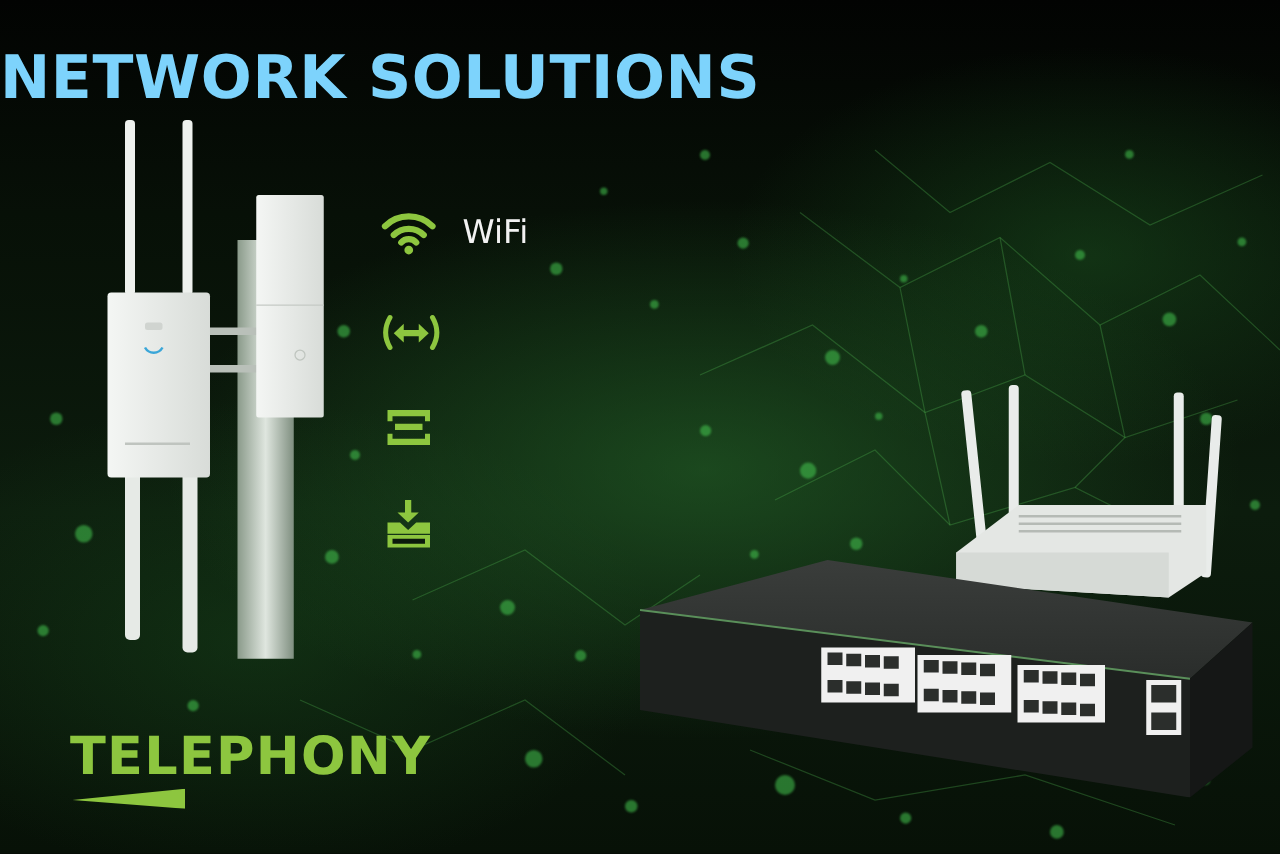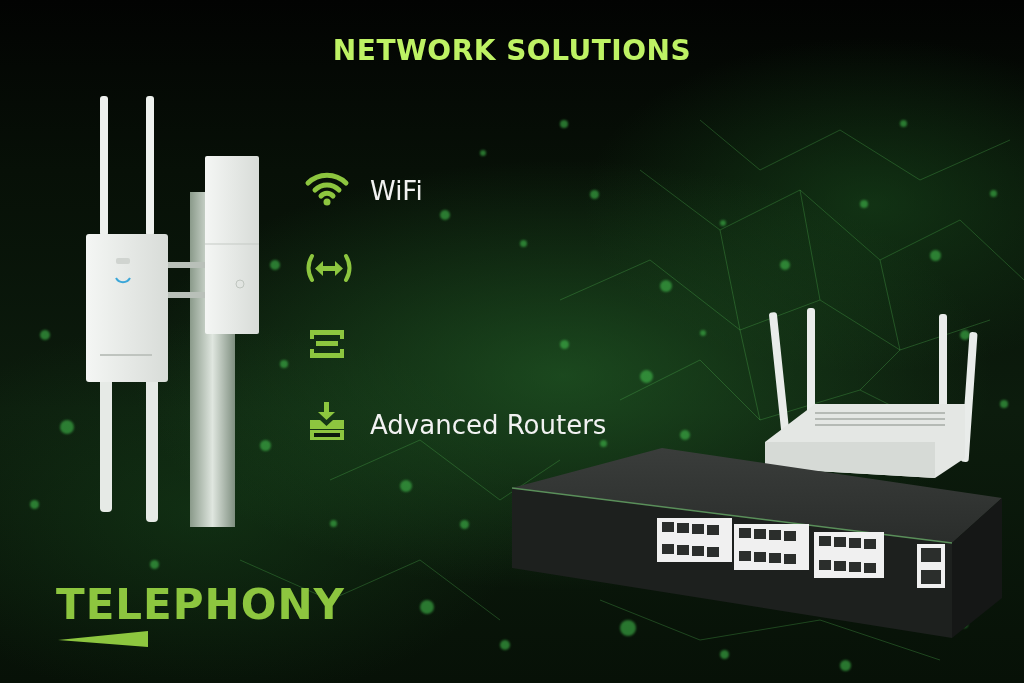--- a/index.html
+++ b/index.html
@@ -14,26 +14,26 @@
     background:
       radial-gradient(ellipse 60% 45% at 55% 55%, rgba(40,110,45,0.55), rgba(0,0,0,0) 70%),
       radial-gradient(ellipse 40% 35% at 85% 30%, rgba(30,90,35,0.45), rgba(0,0,0,0) 70%),
       radial-gradient(ellipse 45% 40% at 20% 75%, rgba(30,90,35,0.35), rgba(0,0,0,0) 70%),
       linear-gradient(180deg, #020302 0%, #071007 25%, #0c1c0d 60%, #071107 100%);
   }
   .bokeh { position: absolute; inset: 0; overflow: hidden; }
   .dot { position: absolute; border-radius: 50%; background: rgba(70,200,80,0.55); filter: blur(1px); }
   .net { position: absolute; inset: 0; }
   .title {
-    position: absolute; left: 0; right: 0; top: 34px; text-align: center;
-    color: #bef264; font-family: "DejaVu Sans", sans-serif; font-weight: bold;
-    font-size: 28px; letter-spacing: 0.5px;
+    position: absolute; left: 0; right: 0; top: 34px; 
+    color: #7dd3fc; font-family: "DejaVu Sans", sans-serif; font-weight: bold;
+    font-size: 48px; letter-spacing: 0.5px;
   }
   .features { position: absolute; left: 304px; top: 166px; }
-  .feature { position: absolute; left: 0; height: 40px; display: flex; align-items: flex-end; white-space: nowrap; }
+  .feature { position: absolute; left: 0; height: 40px; display: flex; align-items: center; white-space: nowrap; }
   .feature .ic { width: 50px; height: 36px; display: flex; align-items: center; justify-content: flex-start; }
   .feature .lbl { color: #f2f2f2; font-size: 26px; font-family: "DejaVu Sans", sans-serif; margin-left: 16px; }
   .logo { position: absolute; left: 56px; top: 584px; }
   .logo .conv { color: #8dc63f; font-weight: bold; font-size: 42px; font-family: "DejaVu Sans", sans-serif; letter-spacing: 1px; line-height: 42px; }
   .logo .wedge { position: absolute; left: 2px; top: 47px; }
   .logo .tel { position: absolute; left: 92px; top: 46px; color: #ffffff; font-weight: bold; font-size: 17px; font-family: "DejaVu Sans", sans-serif; white-space: nowrap; letter-spacing: 0.5px; }
   .device { position: absolute; }
 </style>
 </head>
 <body>
@@ -167,21 +167,20 @@
   <div class="feature" style="top:234px">
     <span class="ic">
       <svg width="46" height="40" viewBox="0 0 46 40">
         <rect x="20" y="0" width="5" height="12" fill="#8dc63f"></rect>
         <polygon points="14,10 31,10 22.5,18" fill="#8dc63f"></polygon>
         <path d="M6 18 h10 l6.5 6 l6.5 -6 h11 v9 h-34 z" fill="#8dc63f"></path>
         <rect x="6" y="28" width="34" height="10" fill="#8dc63f"></rect>
         <rect x="10" y="31" width="26" height="4" fill="#0b1a0c"></rect>
       </svg>
     </span>
-    <span class="lbl">Advanced Routers</span>
   </div>
 </div>
 
 <svg class="device" style="left:745px;top:308px" width="240" height="180" viewBox="0 0 240 180">
   <rect x="30" y="4" width="8" height="120" rx="3" fill="#e9ecea" transform="rotate(-6 34 64)"></rect>
   <rect x="62" y="0" width="8" height="118" rx="3" fill="#e9ecea"></rect>
   <rect x="194" y="6" width="8" height="110" rx="3" fill="#e9ecea"></rect>
   <rect x="220" y="24" width="8" height="130" rx="3" fill="#e9ecea" transform="rotate(4 224 90)"></rect>
   <polygon points="20,134 70,96 220,96 220,150 190,170 20,160" fill="#e4e7e4"></polygon>
   <polygon points="20,134 190,134 190,170 20,160" fill="#d6dad6"></polygon>

